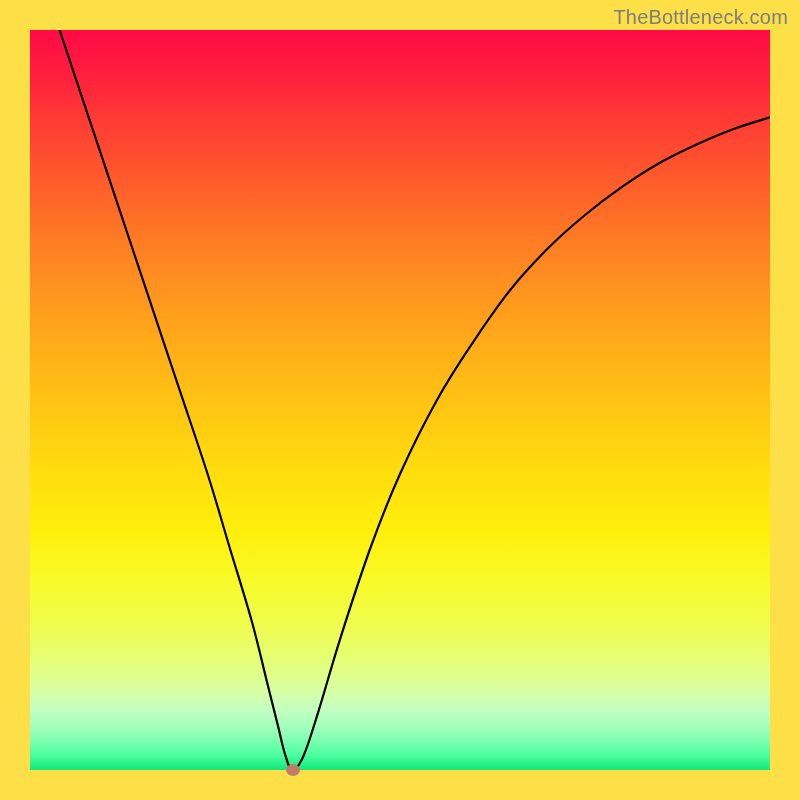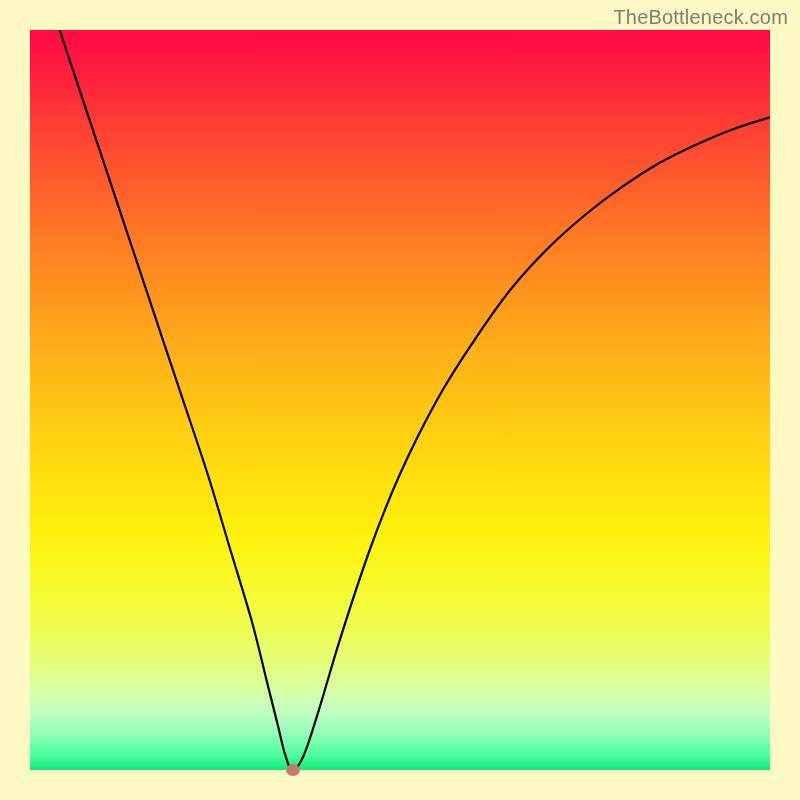--- a/index.html
+++ b/index.html
@@ -8,21 +8,21 @@
     width: 800px;
     height: 800px;
     background: #000;
     overflow: hidden;
     font-family: Arial, Helvetica, sans-serif;
   }
   .frame {
     position: relative;
     width: 800px;
     height: 800px;
-    background: #fef9c3;
+    background: #fde047;
   }
   .plot {
     position: absolute;
     left: 30px;
     top: 30px;
     width: 740px;
     height: 740px;
     
     background: linear-gradient(to bottom,
       #ff0a46 0%,

